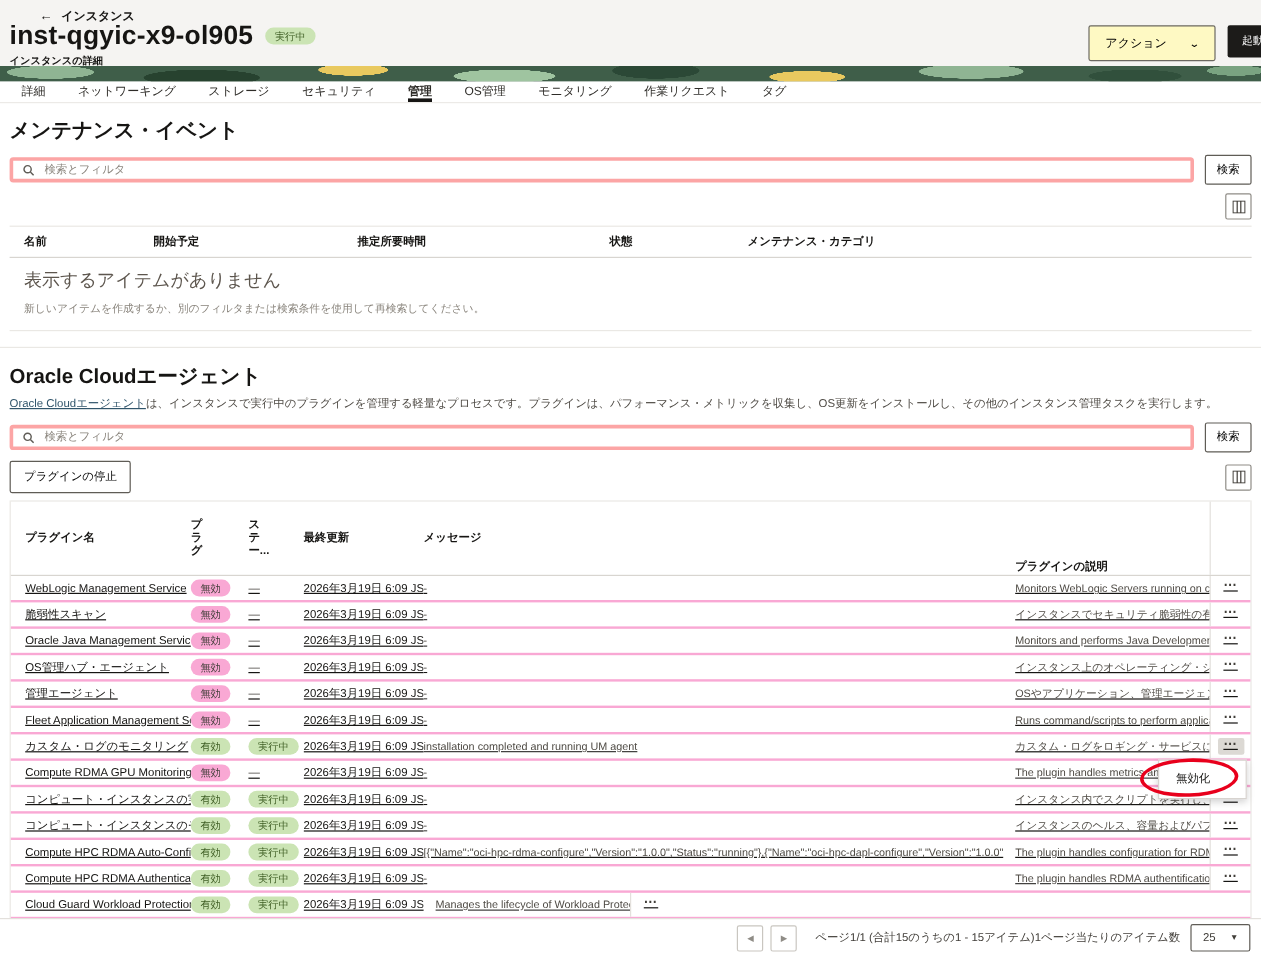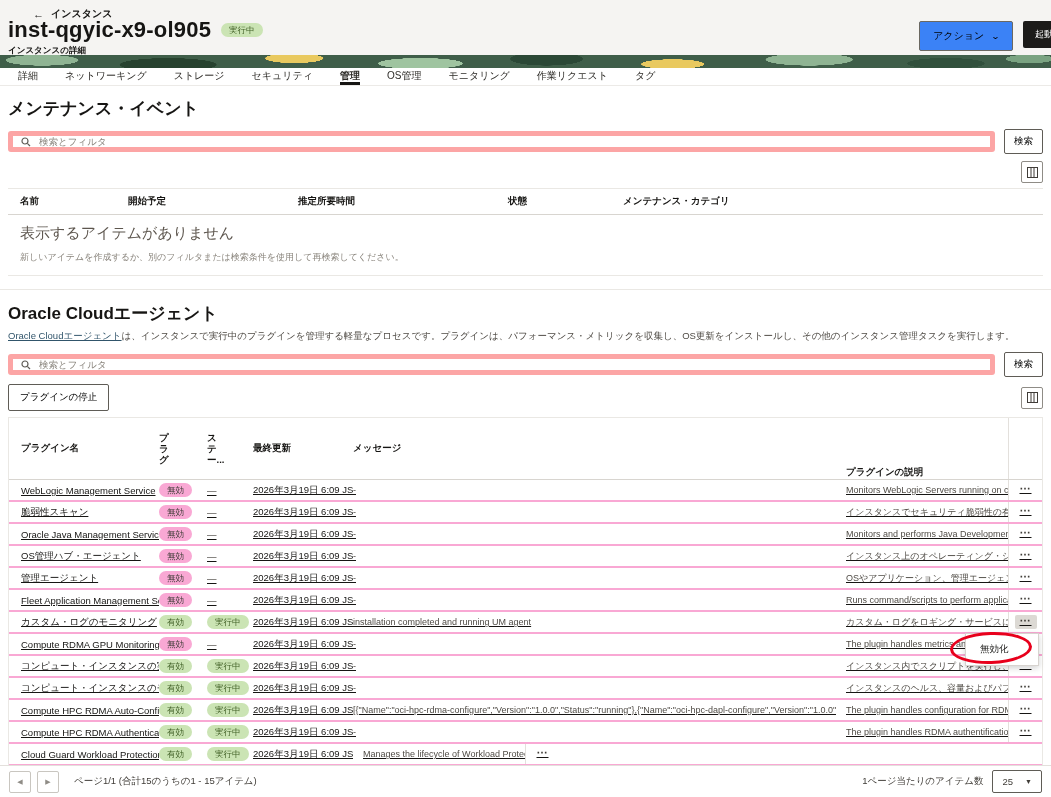--- a/index.html
+++ b/index.html
@@ -13,23 +13,23 @@
   .top { background:#f5f4f2; height:55px; position:relative; }
   .breadcrumb { position:absolute; left:33px; top:7px; font-size:10px; font-weight:bold;
     display:flex; align-items:center; gap:7px; cursor:pointer; }
   .back-arrow { font-size:11px; }
   .title-row { position:absolute; left:8px; top:17px; display:flex; align-items:center; gap:10px; }
   .page-title { font-size:22px; font-weight:bold; margin:0; letter-spacing:.2px; }
   .pill { display:inline-block; border-radius:9px; padding:3px 8px; font-size:8.5px; line-height:1; white-space:nowrap; }
   .pill-green { background:#cbe4b4; color:#3f5e24; }
   .pill-gray  { background:#f9a8d4; color:#403d38; }
   .subtitle { position:absolute; left:8px; top:45px; font-size:8.5px; font-weight:bold; }
-  .top-actions .btn-outline { position:absolute; top:21px; right:38px; background:#3b82f6;
+  .top-actions .btn-outline { position:absolute; top:21px; right:38px; background:#fef9c3;
     border:1px solid #6b6861; border-radius:2px; padding:7px 13px; font-size:10px;
-    display:flex; align-items:center; gap:8px; cursor:pointer; }
+    display:flex; align-items:center; gap:20px; cursor:pointer; }
   .chev { font-size:8px; transform:scaleX(1.4); }
   .top-actions .btn-dark { position:absolute; top:21px; right:-14px; width:42px; height:27px;
     background:#1c1b19; color:#fff; border:0; border-radius:2px; font-size:9px; cursor:pointer; }
   
   .banner { height:13px; background-color:#3f5e49;
     background-image:
       radial-gradient(ellipse 60px 9px at 4% 40%, #8fb493 0 60%, transparent 61%),
       radial-gradient(ellipse 80px 11px at 16% 75%, #27422f 0 60%, transparent 61%),
       radial-gradient(ellipse 48px 8px at 28% 25%, #e9c95f 0 60%, transparent 61%),
       radial-gradient(ellipse 70px 9px at 40% 65%, #9fc4a0 0 60%, transparent 61%),
@@ -42,21 +42,21 @@
   
   .tabs { display:flex; gap:27px; padding:0 18px; height:18px; align-items:stretch;
     border-bottom:1px solid #eceae7; background:#fff; }
   .tab { font-size:10px; color:#2e2c28; display:flex; align-items:center; cursor:pointer;
     border-bottom:3px solid transparent; padding-top:2px; }
   .tab.active { font-weight:bold; border-bottom-color:#161513; }
   
   .section-title { font-size:17px; font-weight:bold; margin:11px 8px 0; }
   .filterbar { margin:9px 8px 0; display:flex; gap:9px; align-items:center; }
   .searchbox { flex:1; display:flex; align-items:center; background:#fff;
-    border:5px solid #fca5a5; border-radius:3px; height:21px; padding:0 8px; gap:6px; }
+    border:3px solid #fca5a5; border-radius:3px; height:21px; padding:0 8px; gap:6px; }
   .searchbox input { border:0; outline:0; flex:1; font-size:9.5px; color:#161513;
     font-family:inherit; background:transparent; }
   .searchbox input::placeholder { color:#8a857d; }
   .btn-search { border:1px solid #5f5c56; background:#fff; font-size:9.5px; padding:5px 9px;
     border-radius:2px; cursor:pointer; font-family:inherit; }
   .toolrow { display:flex; justify-content:flex-end; margin:7px 8px 0; }
   .toolrow.split { justify-content:space-between; align-items:center; }
   .icon-btn { width:22px; height:22px; border:1px solid #8f8c86; background:#fff;
     border-radius:2px; display:flex; align-items:center; justify-content:center; cursor:pointer; padding:0; }
   .btn-stop { border:1px solid #5f5c56; background:#fff; font-size:9.5px; padding:6px 11px;
@@ -93,21 +93,21 @@
   .menu-item { padding:9px 0 9px 14px; font-size:9.5px; text-align:left; cursor:pointer; white-space:nowrap; }
   .annotation-ellipse { position:absolute; left:-16px; top:-2px; width:82px; height:32px;
     border:3px solid #e8001c; border-radius:50%; pointer-events:none; transform:rotate(-2deg); z-index:21; }
   
   .hscroll { display:flex; align-items:center; margin:3px 8px 0; gap:3px; height:11px; }
   .hs-arrow { font-size:8px; color:#3a3833; background:none; border:0; padding:0; cursor:pointer; }
   .hs-track { flex:1; height:9px; background:#f0efed; border-radius:5px; position:relative; }
   .hs-thumb { position:absolute; left:6px; top:0; height:9px; width:98%; background:#7b7b79; border-radius:5px; cursor:grab; }
   
   .footer { position:absolute; left:0; right:0; bottom:0; height:32px; border-top:1px solid #e3e0dc;
-    display:flex; align-items:center; padding:0 9px; justify-content:space-between; background:#fff; }
+    display:flex; align-items:center; padding:0 9px; justify-content:flex-end; background:#fff; }
   .pg-left { display:flex; align-items:center; gap:6px; }
   .pg-btn { width:22px; height:22px; border:1px solid #c9c6c0; background:#fff; color:#8f8c86;
     font-size:7px; border-radius:2px; cursor:pointer; }
   .pg-text { font-size:9.5px; color:#403d38; margin-left:9px; }
   .pg-right { display:flex; align-items:center; gap:9px; font-size:9.5px; color:#403d38; }
   .select-box { border:1px solid #5f5c56; padding:5px 9px; display:flex; gap:12px; font-size:9.5px;
     border-radius:2px; align-items:center; cursor:pointer; background:#fff; }
   .select-caret { font-size:7px; }
   svg { display:block; }
 </style>

